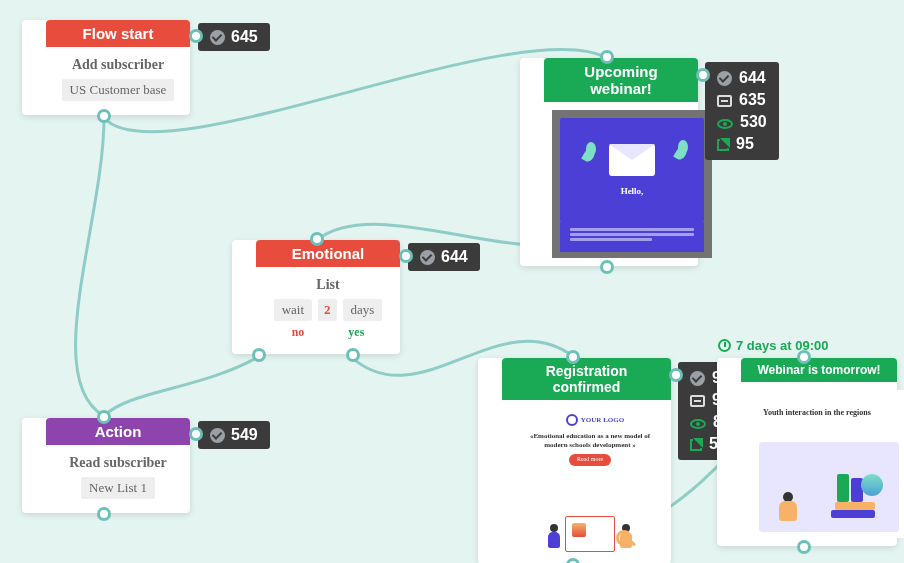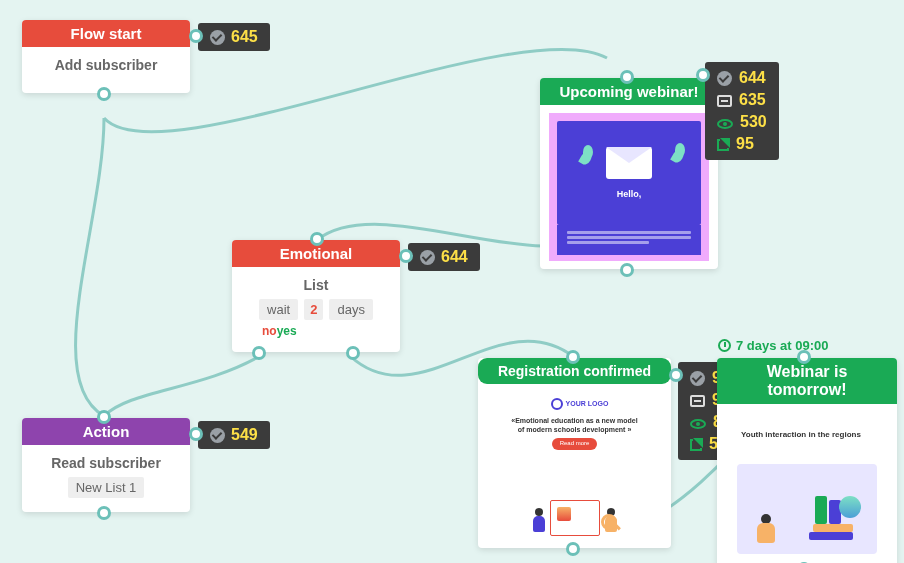--- a/index.html
+++ b/index.html
@@ -17,33 +17,34 @@
     position: absolute;
     top: 0; left: 0;
     width: 904px; height: 563px;
     pointer-events: none;
   }
   .node {
     position: absolute;
     background: #fff;
     border-radius: 4px;
     box-shadow: 0 2px 6px rgba(0,0,0,0.12);
+    padding-left: 24px;
   }
   .header {
     color: #fff;
     text-align: center;
     font-weight: 700;
     font-size: 15px;
     padding: 5px 10px;
     border-radius: 4px 4px 0 0;
   }
   .hdr-red { background: #e74c3c; }
   .hdr-green { background: #1aaa55; }
   .hdr-purple { background: #8e44ad; }
-  .body { padding: 10px 12px 14px; text-align: center; }
+  .body { padding: 10px 12px 14px; text-align: center; font-family: Liberation Serif, serif; }
   .subtitle { color: #666; font-weight: 600; font-size: 14px; margin-bottom: 6px; }
   .tag {
     display: inline-block;
     background: #eeeeee;
     color: #666;
     font-size: 13px;
     padding: 3px 8px;
     border-radius: 2px;
   }
   .wait-row {
@@ -55,33 +56,34 @@
   .wait-row span {
     background: #eeeeee;
     color: #666;
     font-size: 13px;
     padding: 3px 8px;
     border-radius: 2px;
   }
   .wait-row .num { color: #e74c3c; font-weight: 600; padding: 3px 6px; }
   .yesno {
     display: flex;
-    justify-content: flex-start;
+    justify-content: center;
     padding: 4px 18px 0;
     font-size: 12px;
     font-weight: 600;
+    gap: 44px;
   }
   .yesno .no { color: #e74c3c; }
   .yesno .yes { color: #1aaa55; }
   .stats {
     position: absolute;
     background: #3b3b3b;
     border-radius: 3px;
     padding: 8px 12px;
-    color: #fde047;
+    color: #ffffff;
     font-size: 16px;
     font-weight: 600;
     display: flex;
     flex-direction: column;
     gap: 6px;
   }
   .stats.single { flex-direction: row; align-items: center; padding: 5px 12px; }
   .stat-row { display: flex; align-items: center; gap: 7px; line-height: 1; }
   .ic { width: 16px; height: 16px; display: inline-block; flex-shrink: 0; }
   .ic-check {
@@ -140,21 +142,21 @@
     width: 13px; height: 13px; border: 2px solid #1aaa55;
     border-radius: 50%; position: relative;
   }
   .ic-clock::after {
     content: ""; position: absolute; left: 4px; top: 1px;
     width: 2px; height: 5px; background: #1aaa55;
   }
   
   .email-prev {
     width: 160px; height: 148px; margin: 0 auto;
-    background: #f0abfc; position: relative; overflow: hidden;
+    background: #737373; position: relative; overflow: hidden;
   }
   .ep1-top { position:absolute; top:8px; left:8px; right:8px; bottom:36px;
     background:#4b3fd6; border-radius:2px; display:flex; flex-direction:column;
     align-items:center; justify-content:center; gap:4px; }
   .envelope { width:46px; height:32px; background:#fff; border-radius:3px; position:relative; }
   .envelope::before { content:""; position:absolute; left:0; right:0; top:0;
     border-left:23px solid transparent; border-right:23px solid transparent;
     border-top:16px solid #e8e6ff; }
   .plant { position:absolute; width:16px; height:24px; background:transparent; }
   .plant.l { left:18px; top:24px; }
@@ -222,30 +224,31 @@
   <path d="M 607 231 C 540 280, 380 190, 317 240" stroke="#8fccc5" stroke-width="3" fill="none"></path>
   <path d="M 260 356 C 200 390, 130 390, 104 416" stroke="#8fccc5" stroke-width="3" fill="none"></path>
   <path d="M 350 356 C 420 420, 500 300, 574 357" stroke="#8fccc5" stroke-width="3" fill="none"></path>
   <path d="M 574 530 C 650 560, 760 430, 803 357" stroke="#8fccc5" stroke-width="3" fill="none"></path>
 </svg>
 
 <div class="node" style="left:22px; top:20px; width:168px;">
   <div class="header hdr-red">Flow start</div>
   <div class="body">
     <div class="subtitle">Add subscriber</div>
+    <span class="tag">US Customer base</span>
   </div>
   <span class="port" style="left:75px; bottom:-8px;"></span>
 </div>
 <div class="stats single" style="left:198px; top:23px;">
   <span class="port" style="left:-9px; top:6px;"></span>
   <span class="ic ic-check"></span>
   <span>645</span>
 </div>
 
-<div class="node" style="left:540px; top:58px; width:178px;margin-top:20px;">
+<div class="node" style="left:520px; top:58px; width:178px;">
   <div class="header hdr-green">Upcoming webinar!</div>
   <div class="body" style="padding:8px;">
     <div class="email-prev">
       <div class="ep1-top">
         <div class="plant l"></div>
           <div class="plant r"></div>
         <div class="envelope"></div>
         <div class="hello">Hello,</div>
       </div>
       <div class="ep1-bot">
@@ -311,21 +314,21 @@
   <span class="port" style="left:75px; top:-8px;"></span>
   <span class="port" style="left:75px; bottom:-8px;"></span>
 </div>
 <div class="stats single" style="left:198px; top:421px;">
   <span class="port" style="left:-9px; top:6px;"></span>
   <span class="ic ic-check"></span>
   <span>549</span>
 </div>
 
 <div class="node" style="left:478px; top:358px; width:193px;">
-  <div class="header hdr-green" style="font-size:14px;border-radius:9px;">Registration confirmed</div>
+  <div class="header hdr-green" style="font-size:14px;">Registration confirmed</div>
   <div class="body" style="padding:8px;">
     <div class="email-prev ep2">
       <div class="ep2-logo">YOUR LOGO</div>
       <div class="ep2-txt">
         <div class="ep2-h">«Emotional education as a new model of modern schools development »</div>
         <span class="pill">Read more</span>
       </div>
       <div class="ep2-ill">
         <div class="person a"></div>
         <div class="board"></div>
@@ -356,21 +359,21 @@
       <span>57</span>
     </div>
 </div>
 
 <div class="timer" style="left:718px; top:338px;">
   <span class="ic-clock"></span>
   <span>7 days at 09:00</span>
 </div>
 
 <div class="node" style="left:717px; top:358px; width:180px;">
-  <div class="header hdr-green" style="font-size:16px;">Webinar is tomorrow!</div>
+  <div class="header hdr-green" style="font-size:12px;">Webinar is tomorrow!</div>
   <div class="body" style="padding:8px;">
     <div class="email-prev ep3">
       <div class="ep3-h">Youth interaction in the regions</div>
       <div class="ep3-bg">
         <div class="reader"></div>
         <div class="books">
           <div class="bk bk1"></div>
             <div class="bk bk2"></div>
           <div class="bk bk3"></div>
             <div class="bk bk4"></div>

